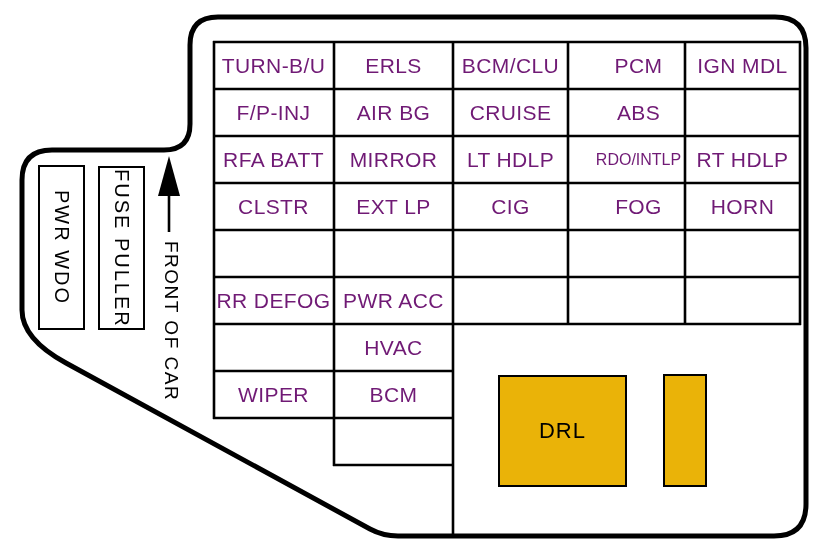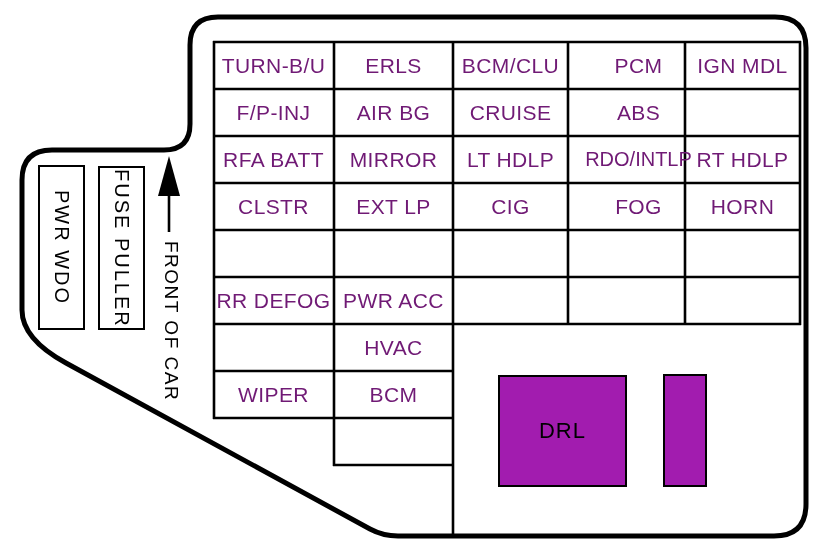--- a/index.html
+++ b/index.html
@@ -13,42 +13,42 @@
     position:absolute;height:47px;display:flex;align-items:center;justify-content:center;
     font-size:21px;letter-spacing:.4px;white-space:nowrap;color:#701a75;
   }
   .c1{left:213px;width:121px}
   .c2{left:334px;width:119px}
   .c3{left:453px;width:115px}
   .c4{left:580px;width:117px}
   .c5{left:685px;width:115px}
   .r1{top:42px}.r2{top:89px}.r3{top:136px}.r4{top:183px}
   .r5{top:230px}.r6{top:277px}.r7{top:324px}.r8{top:371px}
-  .cell.tight{letter-spacing:0;font-size:20px}
+  .cell.tight{letter-spacing:0;font-size:16px}
   
   .vbox{
     position:absolute;box-sizing:border-box;border:2.5px solid #000;background:#fff;
     display:flex;align-items:center;justify-content:center;
   }
   .vbox .vtext{
     writing-mode:vertical-rl;text-orientation:mixed;
     font-size:20px;letter-spacing:2px;white-space:nowrap;
   }
   #pwr-wdo-box{left:38px;top:165px;width:47px;height:165px;}
   #fuse-puller-box{left:98px;top:166px;width:47px;height:164px;}
   
   .front-label{
     position:absolute;left:156px;top:241px;width:30px;height:168px;
     writing-mode:vertical-rl;text-orientation:mixed;
     font-size:19px;letter-spacing:1.5px;white-space:nowrap;
     display:flex;justify-content:flex-start;align-items:center;
   }
   
   .relay{
-    position:absolute;box-sizing:border-box;border:2.5px solid #000;background:#a21caf;
+    position:absolute;box-sizing:border-box;border:2.5px solid #000;background:#eab308;
     display:flex;align-items:center;justify-content:center;
   }
   #drl-box{left:498px;top:375px;width:129px;height:112px;font-size:22px;letter-spacing:1px;}
   #small-relay-box{left:663px;top:374px;width:44px;height:113px;}
 </style>
 </head>
 <body>
 
 <div class="stage">
 

